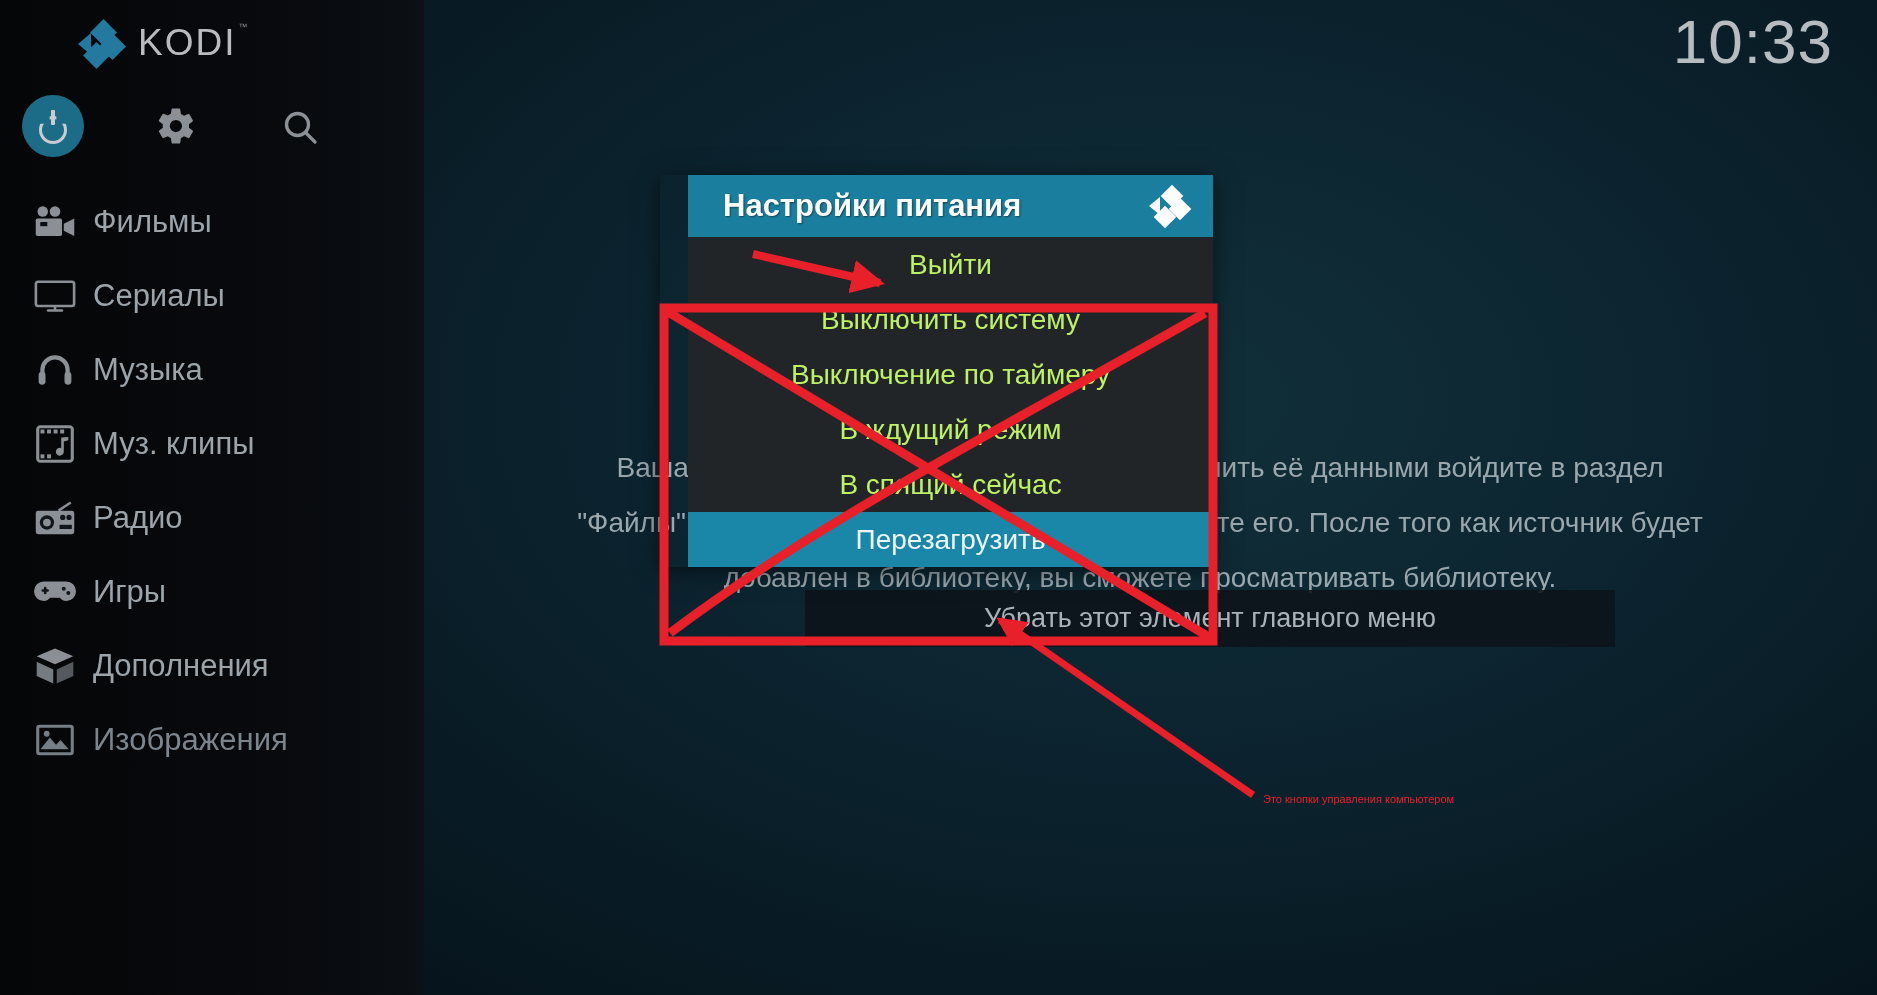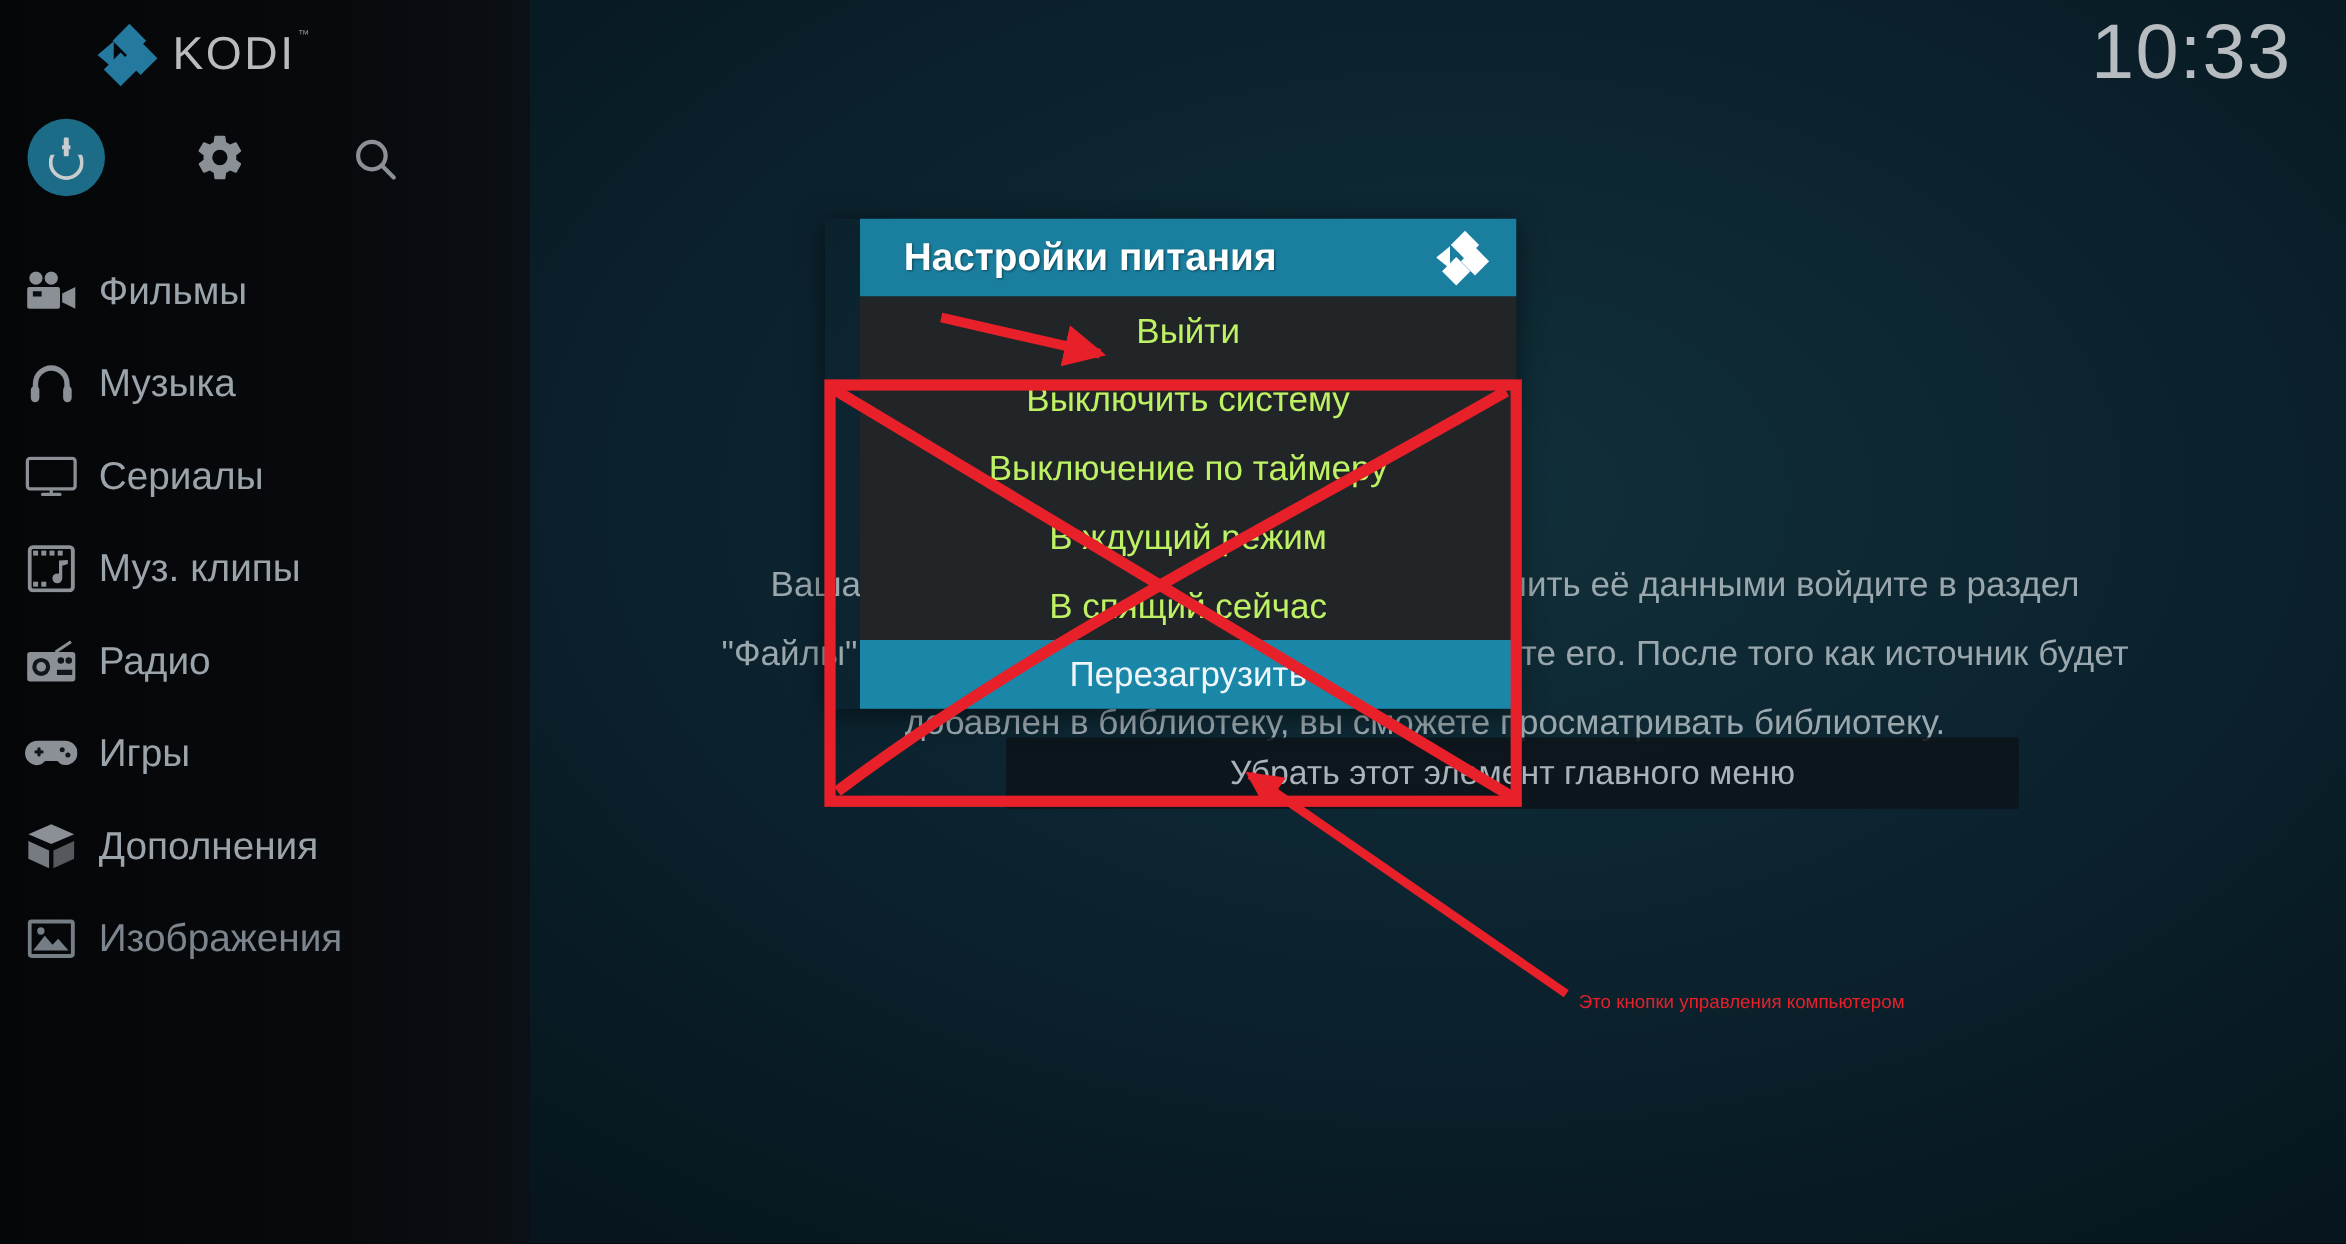--- a/index.html
+++ b/index.html
@@ -64,21 +64,21 @@
   }
   .power-glyph .bar {
     position:absolute; left:12.2px; top:-2px; width:3.6px; height:15px;
     background:#c9cdd0; border-radius:1px;
   }
 
   .gear-icon { position:absolute; left:155px; top:10px; width:42px; height:42px; }
   .search-icon { position:absolute; left:280px; top:12px; width:40px; height:40px; }
 
   
-  #menu { position:absolute; left:0; top:196px; width:468px; }
+  #menu { position:absolute; left:0; top:185px; width:468px;padding-left:14px; }
   .menu-item {
     position:relative; height:74px;
     display:flex; align-items:center;
   }
   .menu-ico {
     position:absolute; left:18px; top:50%; transform:translateY(-50%);
     width:46px; height:40px;
     display:flex; align-items:center; justify-content:center;
   }
   .menu-label {
@@ -139,21 +139,21 @@
   .dlg-row {
     height:55px; display:flex; align-items:center; justify-content:center;
     font-size:28px; color:#bef264; font-weight:400;
   }
   .dlg-row.selected { background:#1a87a8; color:#eef6f9;text-align:center; }
 
   
   #annot { position:absolute; left:0; top:0; width:1877px; height:995px; pointer-events:none; }
   #annot-text {
     position:absolute; left:1263px; top:793px;
-    font-size:15px; color:#e8202a; white-space:nowrap;
+    font-size:11px; color:#e8202a; white-space:nowrap;
     font-family:"Liberation Sans", sans-serif;
   }
 </style>
 </head>
 <body>
 
 <div id="screen">
 
   <div id="sidebar">
 
@@ -202,38 +202,38 @@
             <rect x="1" y="7" width="15" height="10" rx="1"></rect>
             <path d="M17 10l6-3v10l-6-3z"></path>
             <rect x="3.6" y="9" width="4" height="2.4" fill="#0a0d11"></rect>
           </svg>
         </span>
         <span class="menu-label">Фильмы</span>
       </div>
 
       <div class="menu-item">
         <span class="menu-ico">
+          <svg viewBox="0 0 24 19" width="42" height="33" fill="none" stroke="#8a9096" stroke-width="1.5">
+            <rect x="1" y="1" width="22" height="14" rx="1.3"></rect>
+            <line x1="8" y1="17.6" x2="16" y2="17.6" stroke-linecap="round"></line>
+            <line x1="12" y1="15" x2="12" y2="17.6"></line>
+          </svg>
+        </span>
+        <span class="menu-label">Сериалы</span>
+      </div>
+
+      <div class="menu-item">
+        <span class="menu-ico">
           <svg viewBox="0 0 24 22" width="40" height="36" fill="#8a9096">
             <path d="M12 2a9 9 0 0 0-9 9v4h2.6v-4A6.4 6.4 0 0 1 12 4.6 6.4 6.4 0 0 1 18.4 11v4H21v-4a9 9 0 0 0-9-9z"></path>
             <rect x="2" y="12" width="4.2" height="8" rx="2.1"></rect>
             <rect x="17.8" y="12" width="4.2" height="8" rx="2.1"></rect>
           </svg>
         </span>
         <span class="menu-label">Музыка</span>
-      </div>
-
-      <div class="menu-item">
-        <span class="menu-ico">
-          <svg viewBox="0 0 24 19" width="42" height="33" fill="none" stroke="#8a9096" stroke-width="1.5">
-            <rect x="1" y="1" width="22" height="14" rx="1.3"></rect>
-            <line x1="8" y1="17.6" x2="16" y2="17.6" stroke-linecap="round"></line>
-            <line x1="12" y1="15" x2="12" y2="17.6"></line>
-          </svg>
-        </span>
-        <span class="menu-label">Сериалы</span>
       </div>
 
       <div class="menu-item">
         <span class="menu-ico">
           <svg viewBox="0 0 22 22" width="38" height="38" fill="#8a9096">
             <rect x="1" y="1" width="20" height="20" rx="1.5" fill="none" stroke="#8a9096" stroke-width="1.8"></rect>
             <rect x="2.6" y="2.6" width="2.3" height="2.3"></rect>
               <rect x="6.4" y="2.6" width="2.3" height="2.3"></rect>
             <rect x="10.2" y="2.6" width="2.3" height="2.3"></rect>
               <rect x="14" y="2.6" width="2.3" height="2.3"></rect>

